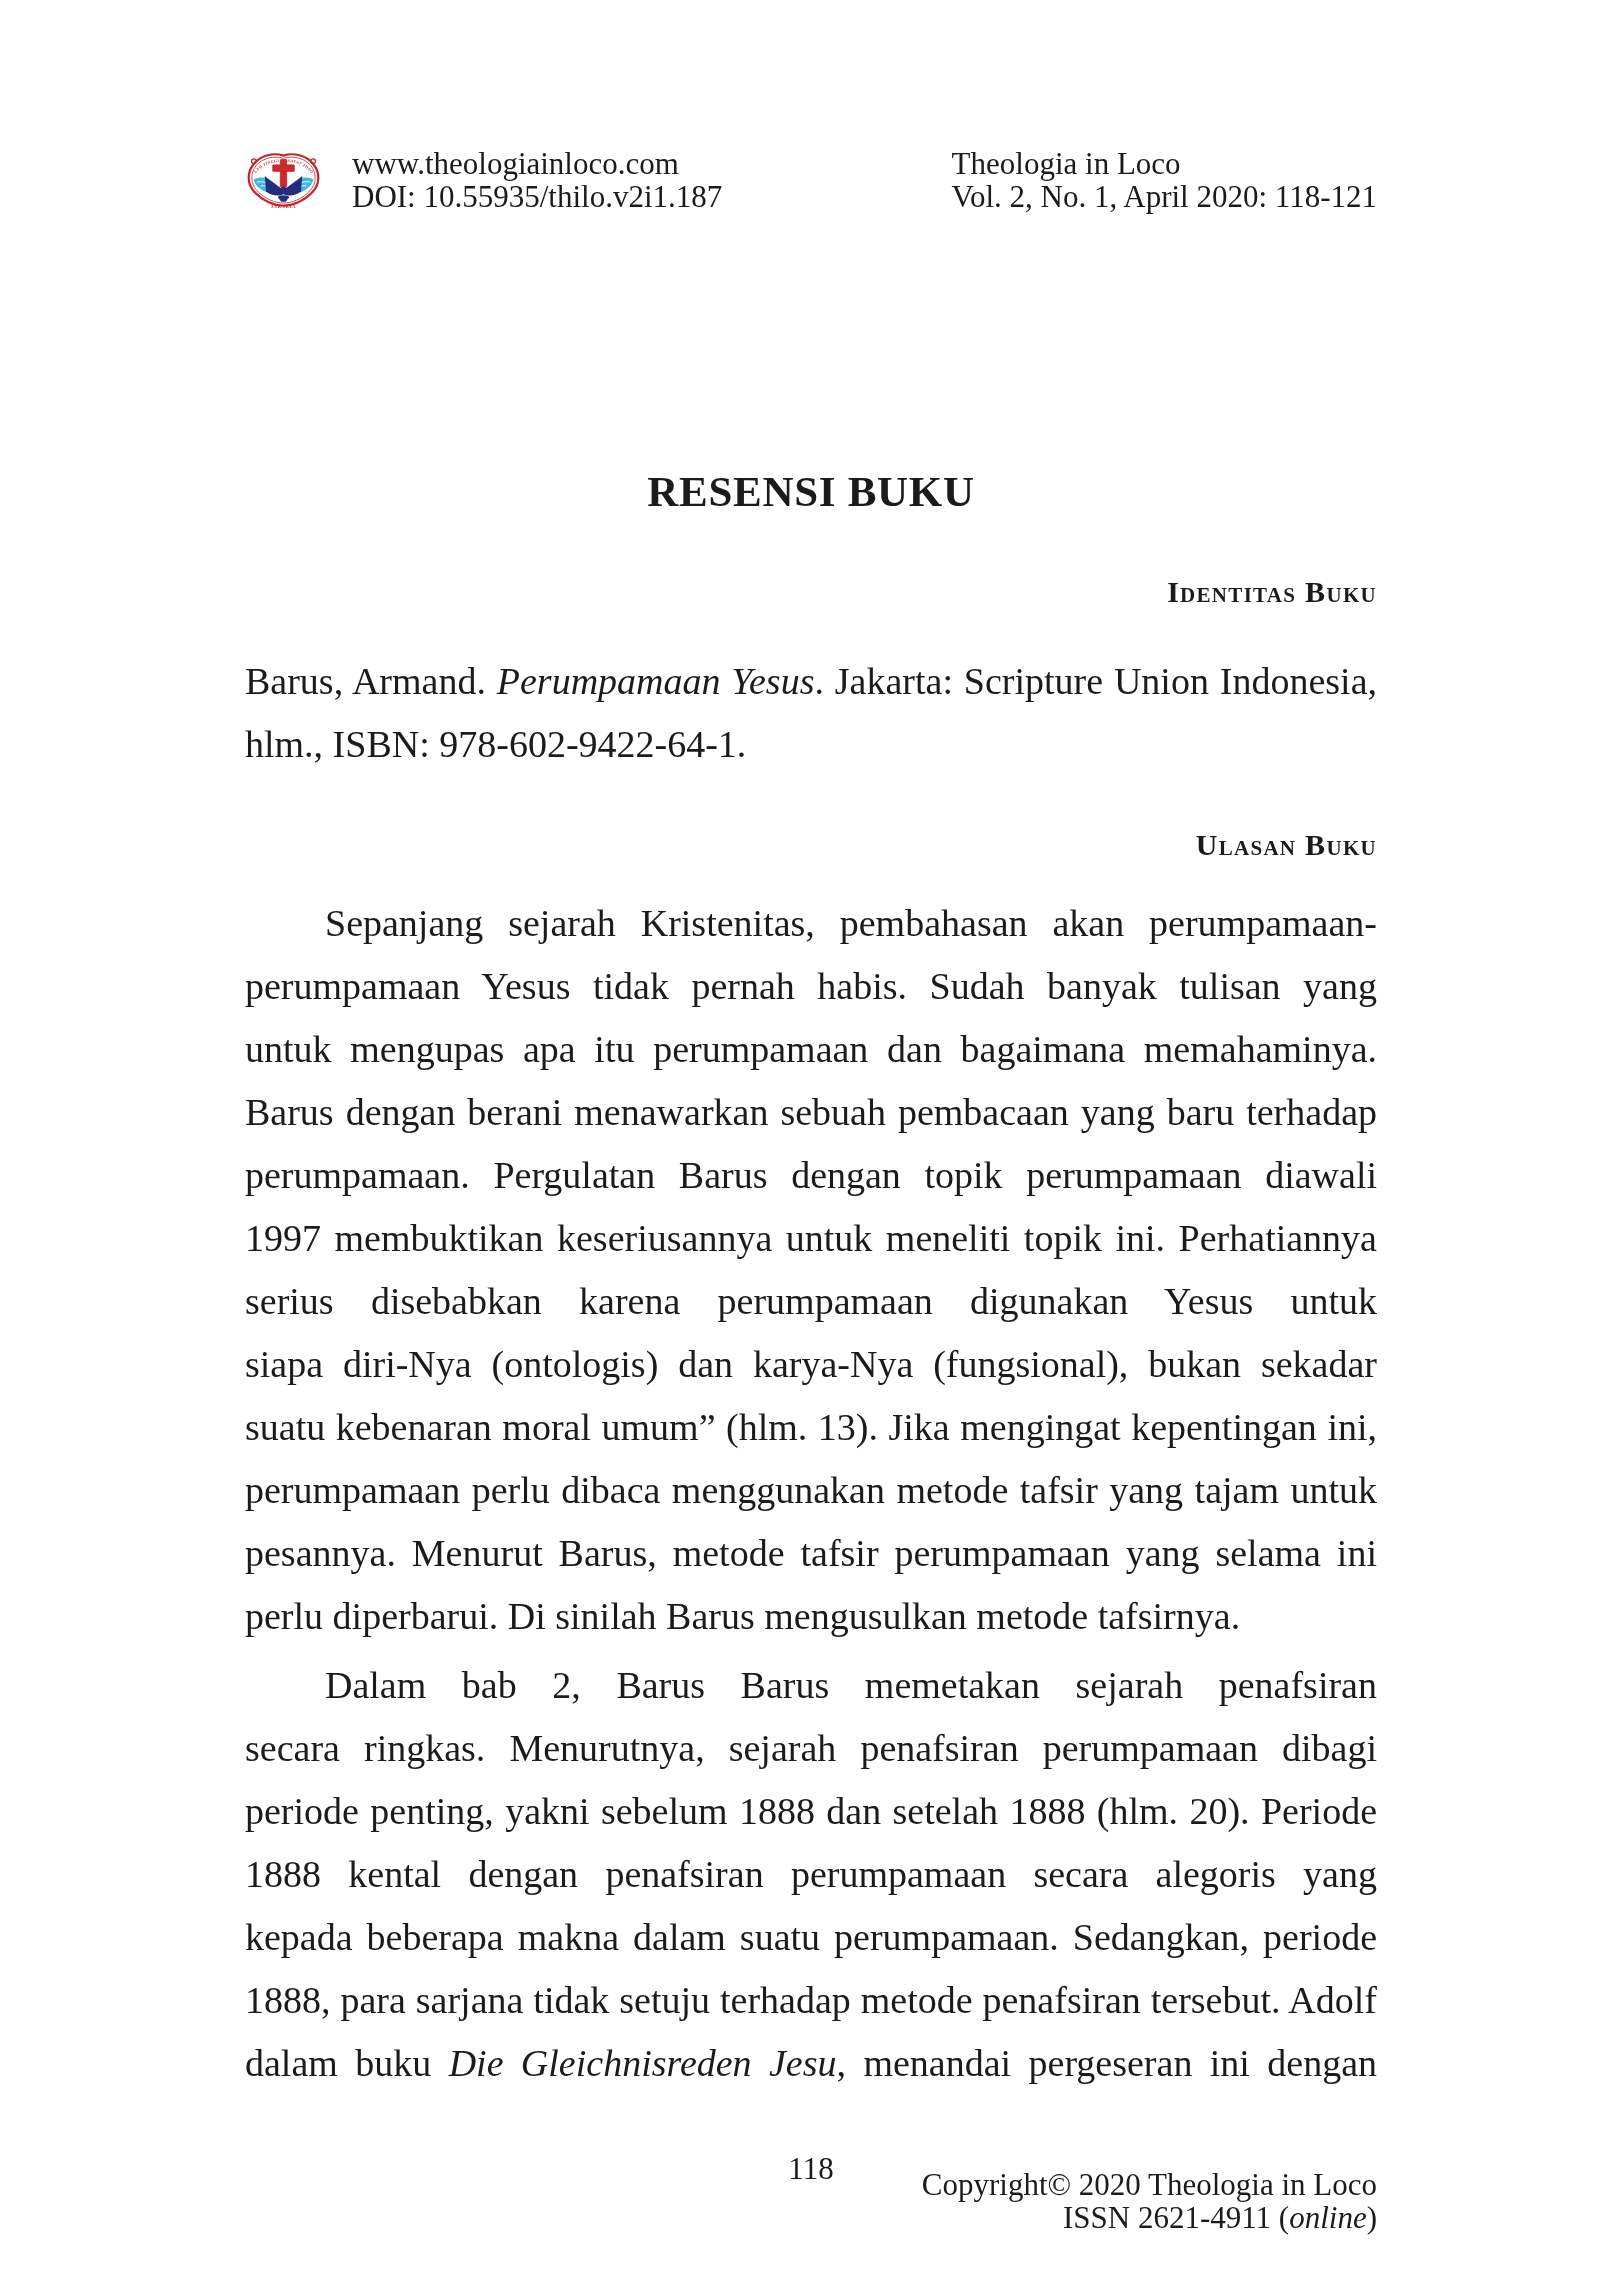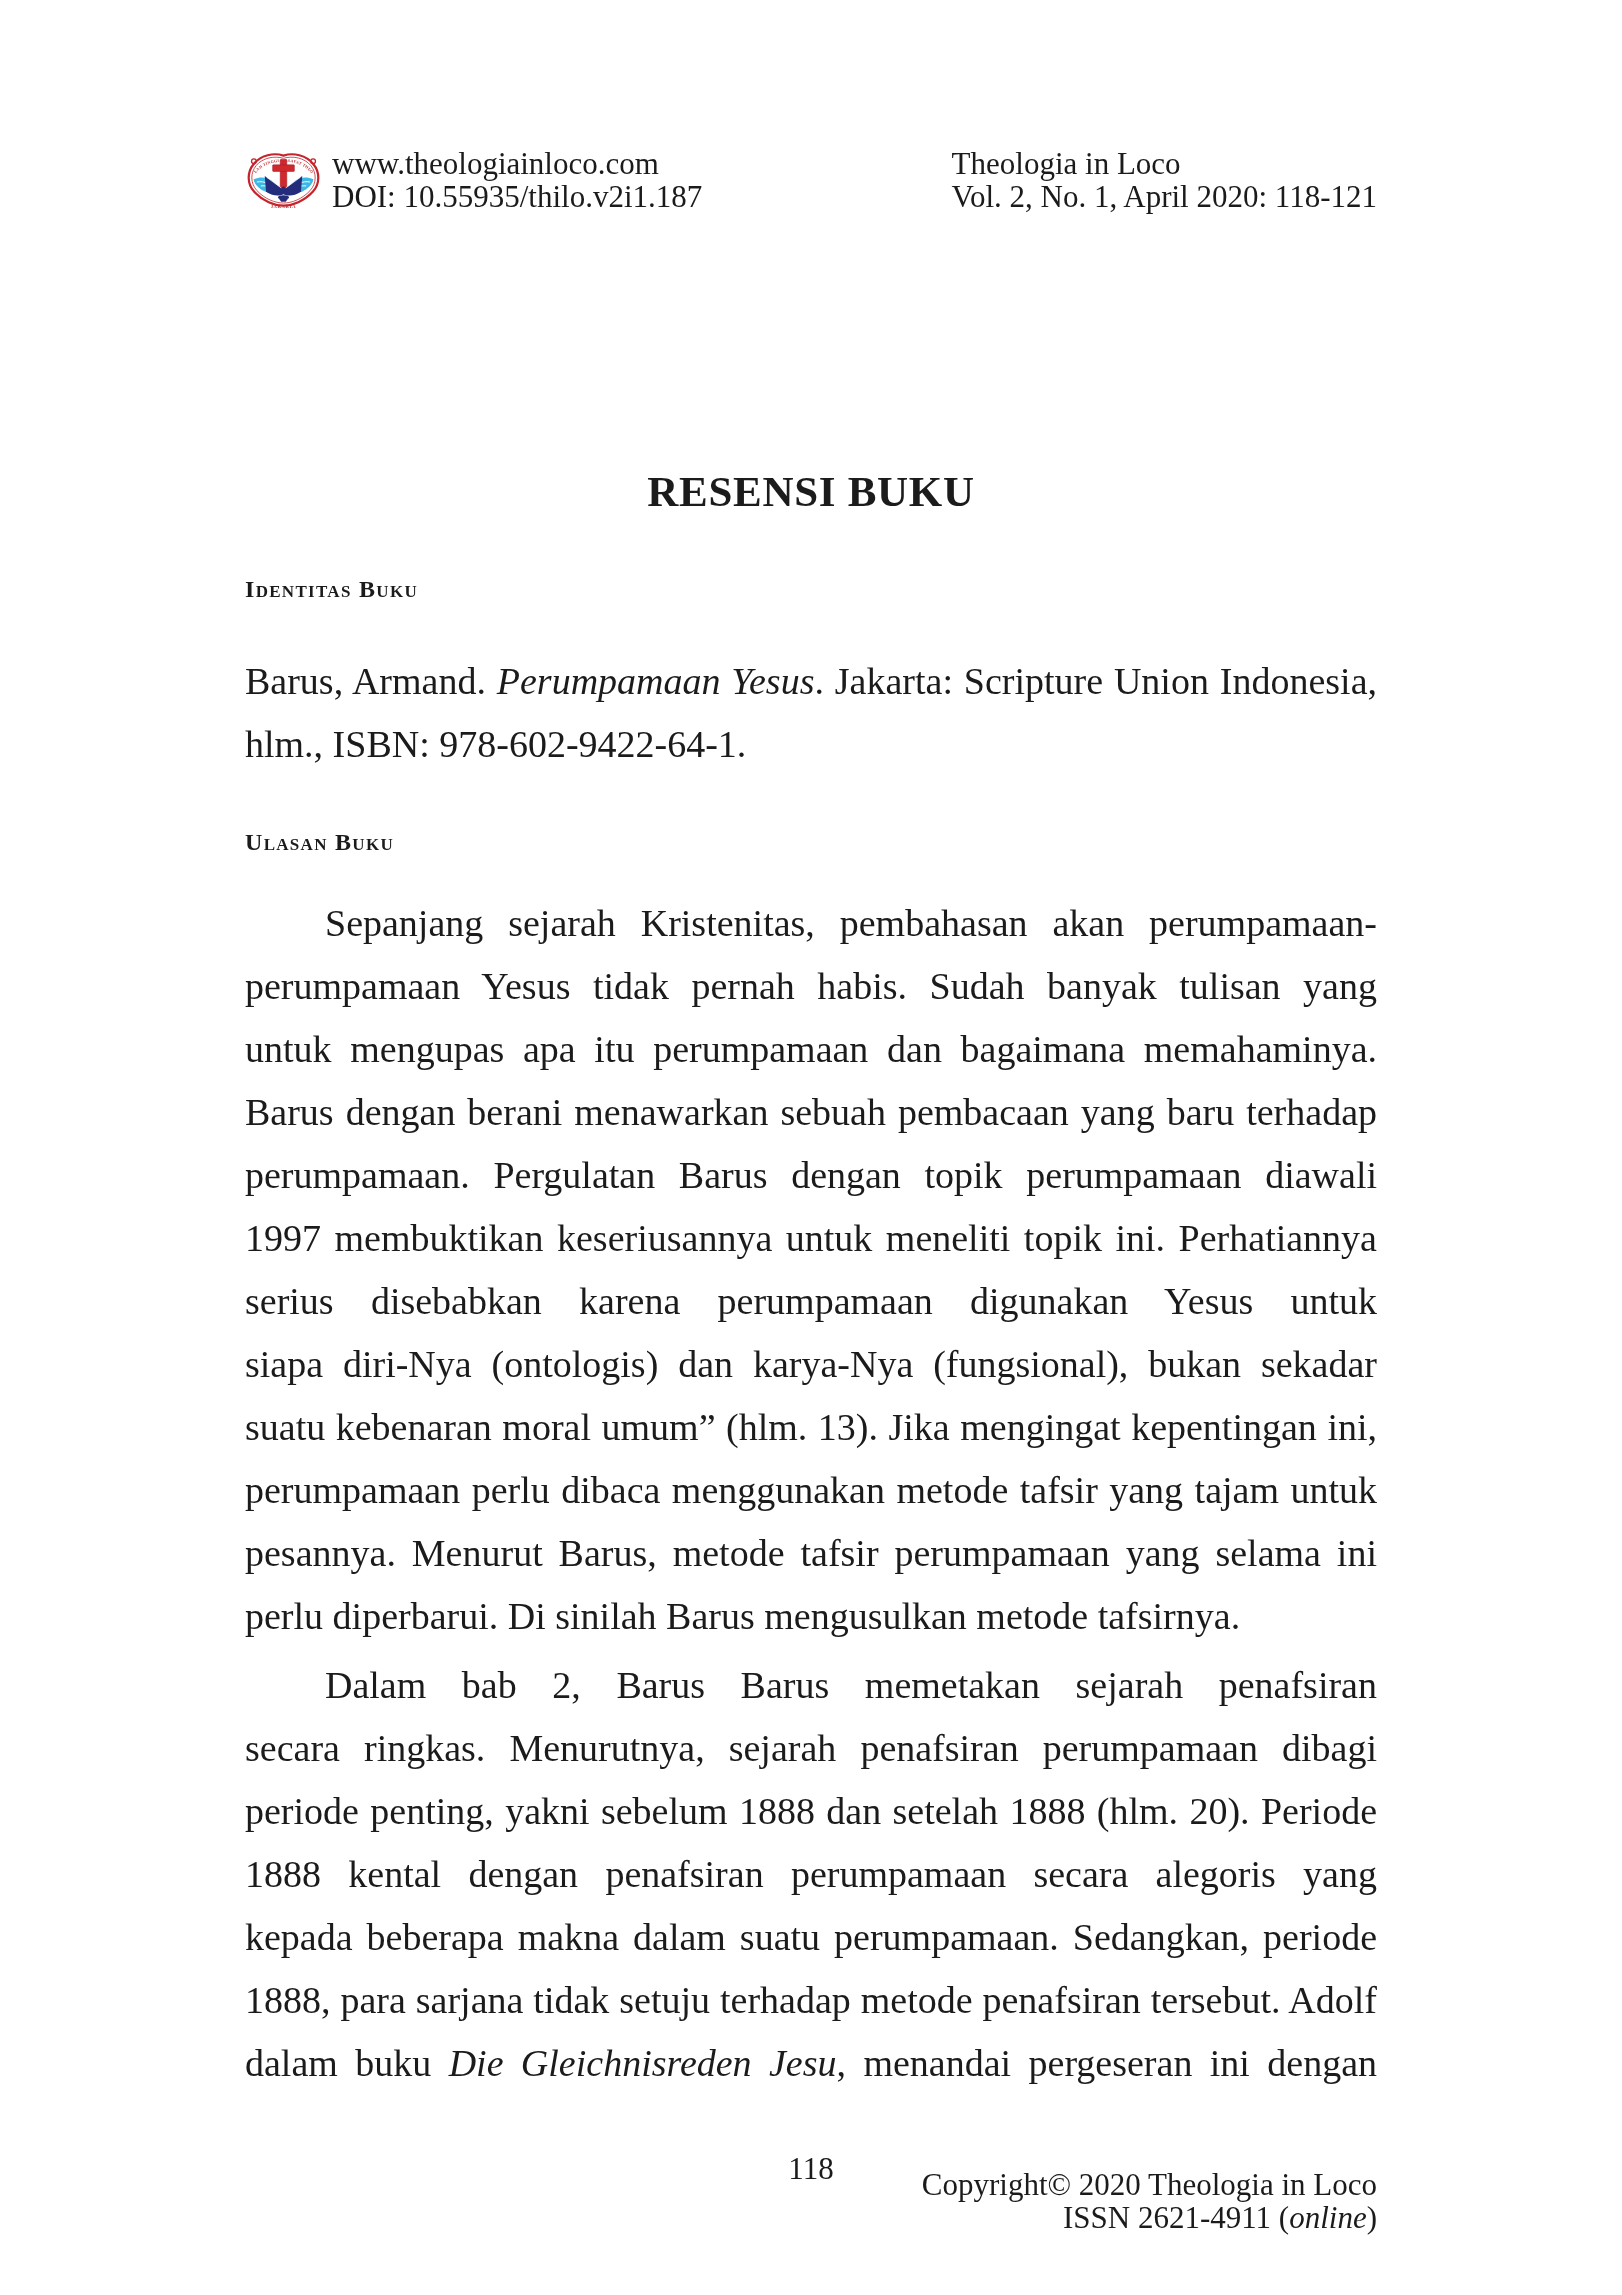--- a/index.html
+++ b/index.html
@@ -8,31 +8,31 @@
     width:1623px; height:2295px;
     background:#ffffff;
     font-family:"Liberation Serif","DejaVu Serif",serif;
     color:#1b1b1b;
     overflow:hidden;
   }
   
   .header { position:absolute; left:245px; top:147px; width:1132px; height:79px; }
   .header-left { position:absolute; left:0; top:0; display:flex; align-items:flex-start; }
   .logo-svg { width:77px; height:58px; margin-top:3.9px; flex:0 0 auto; }
-  .header-left-text { margin-left:10px; font-size:31px; line-height:33px; white-space:nowrap; }
+  .header-left-text { margin-left:30px; font-size:31px; line-height:33px; white-space:nowrap; }
   .header-right { position:absolute; right:0; top:0; text-align:left; font-size:31px; line-height:33px; white-space:nowrap; }
   
   .article-title {
     position:absolute; left:245px; top:470px; width:1132px;
     text-align:center; font-size:43px; line-height:1; font-weight:700;
     letter-spacing:0.7px; white-space:nowrap;
   }
   .section-heading {
     position:absolute; left:245px; width:1132px;
-    text-align:left; font-size:24px; line-height:1; font-weight:700;
+    text-align:right; font-size:30px; line-height:1; font-weight:700;
     font-variant:small-caps; letter-spacing:1.3px; white-space:nowrap;
   }
   .heading-identitas { top:577px; }
   .heading-ulasan   { top:830px; }
   
   .textblock { position:absolute; left:245px; width:1132px; font-size:38px; }
   .bib   { top:650px;  }
   .para1 { top:892px; }
   .para2 { top:1654px; }
   .bline {

